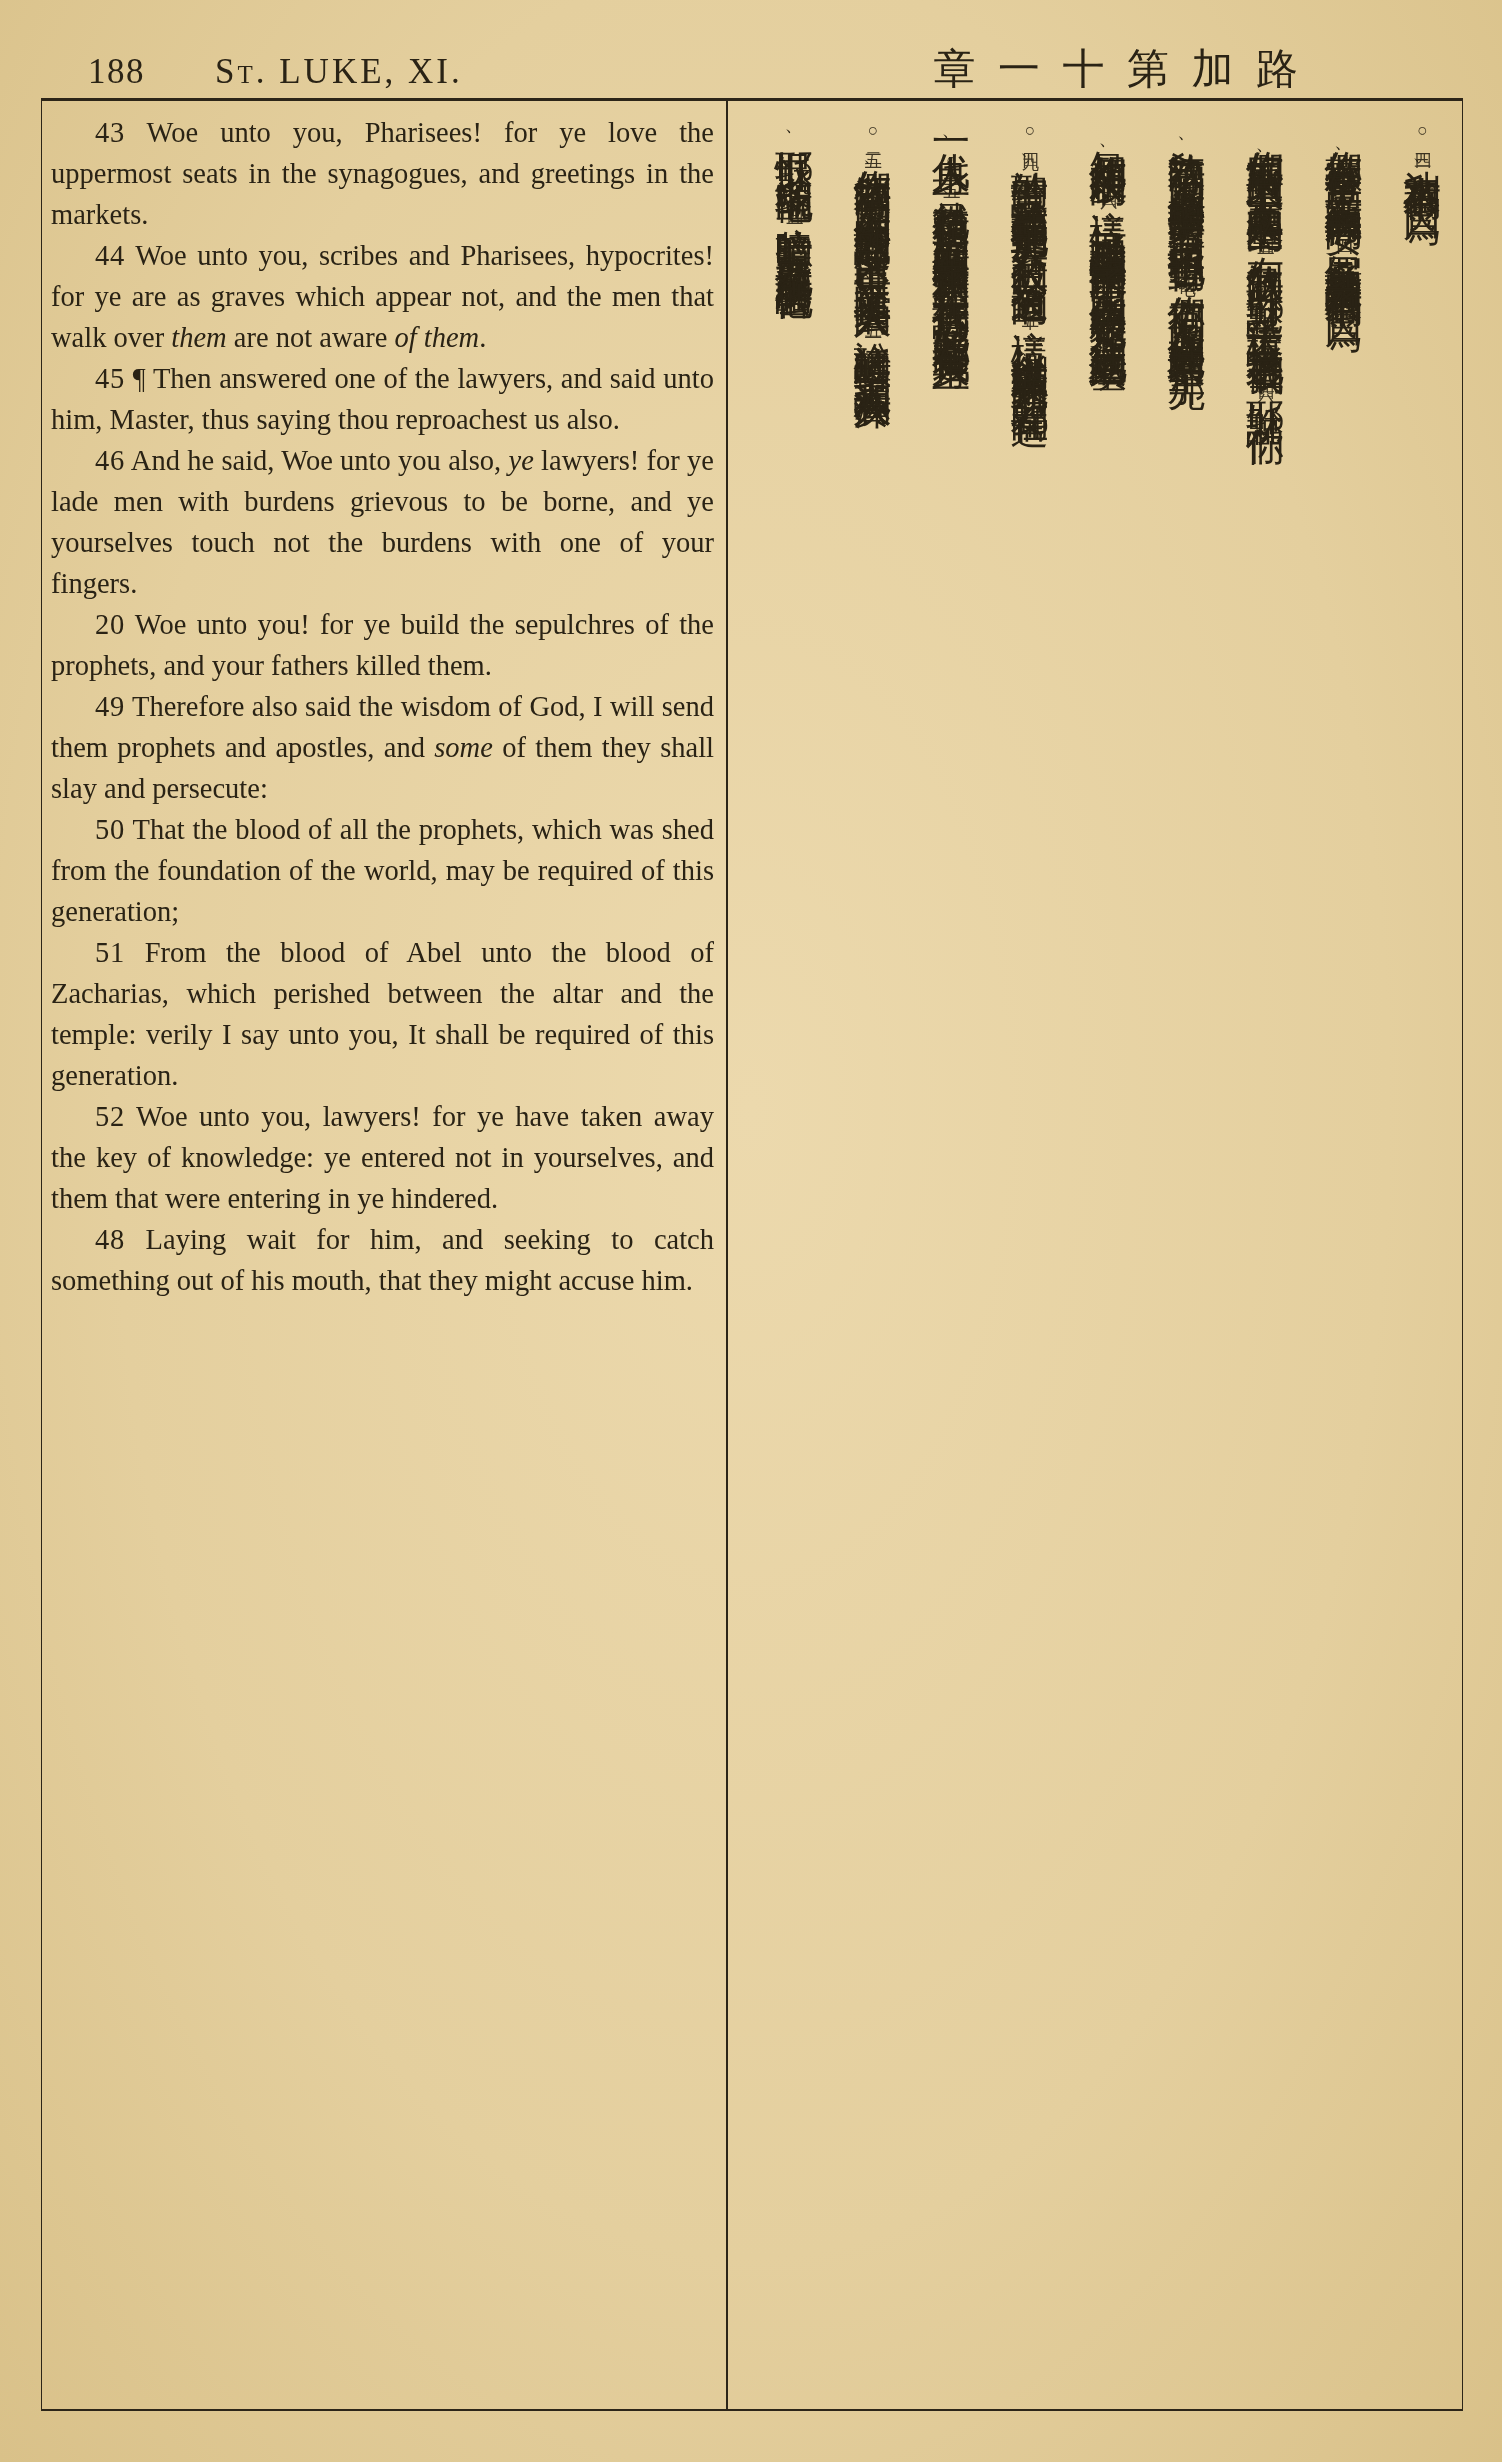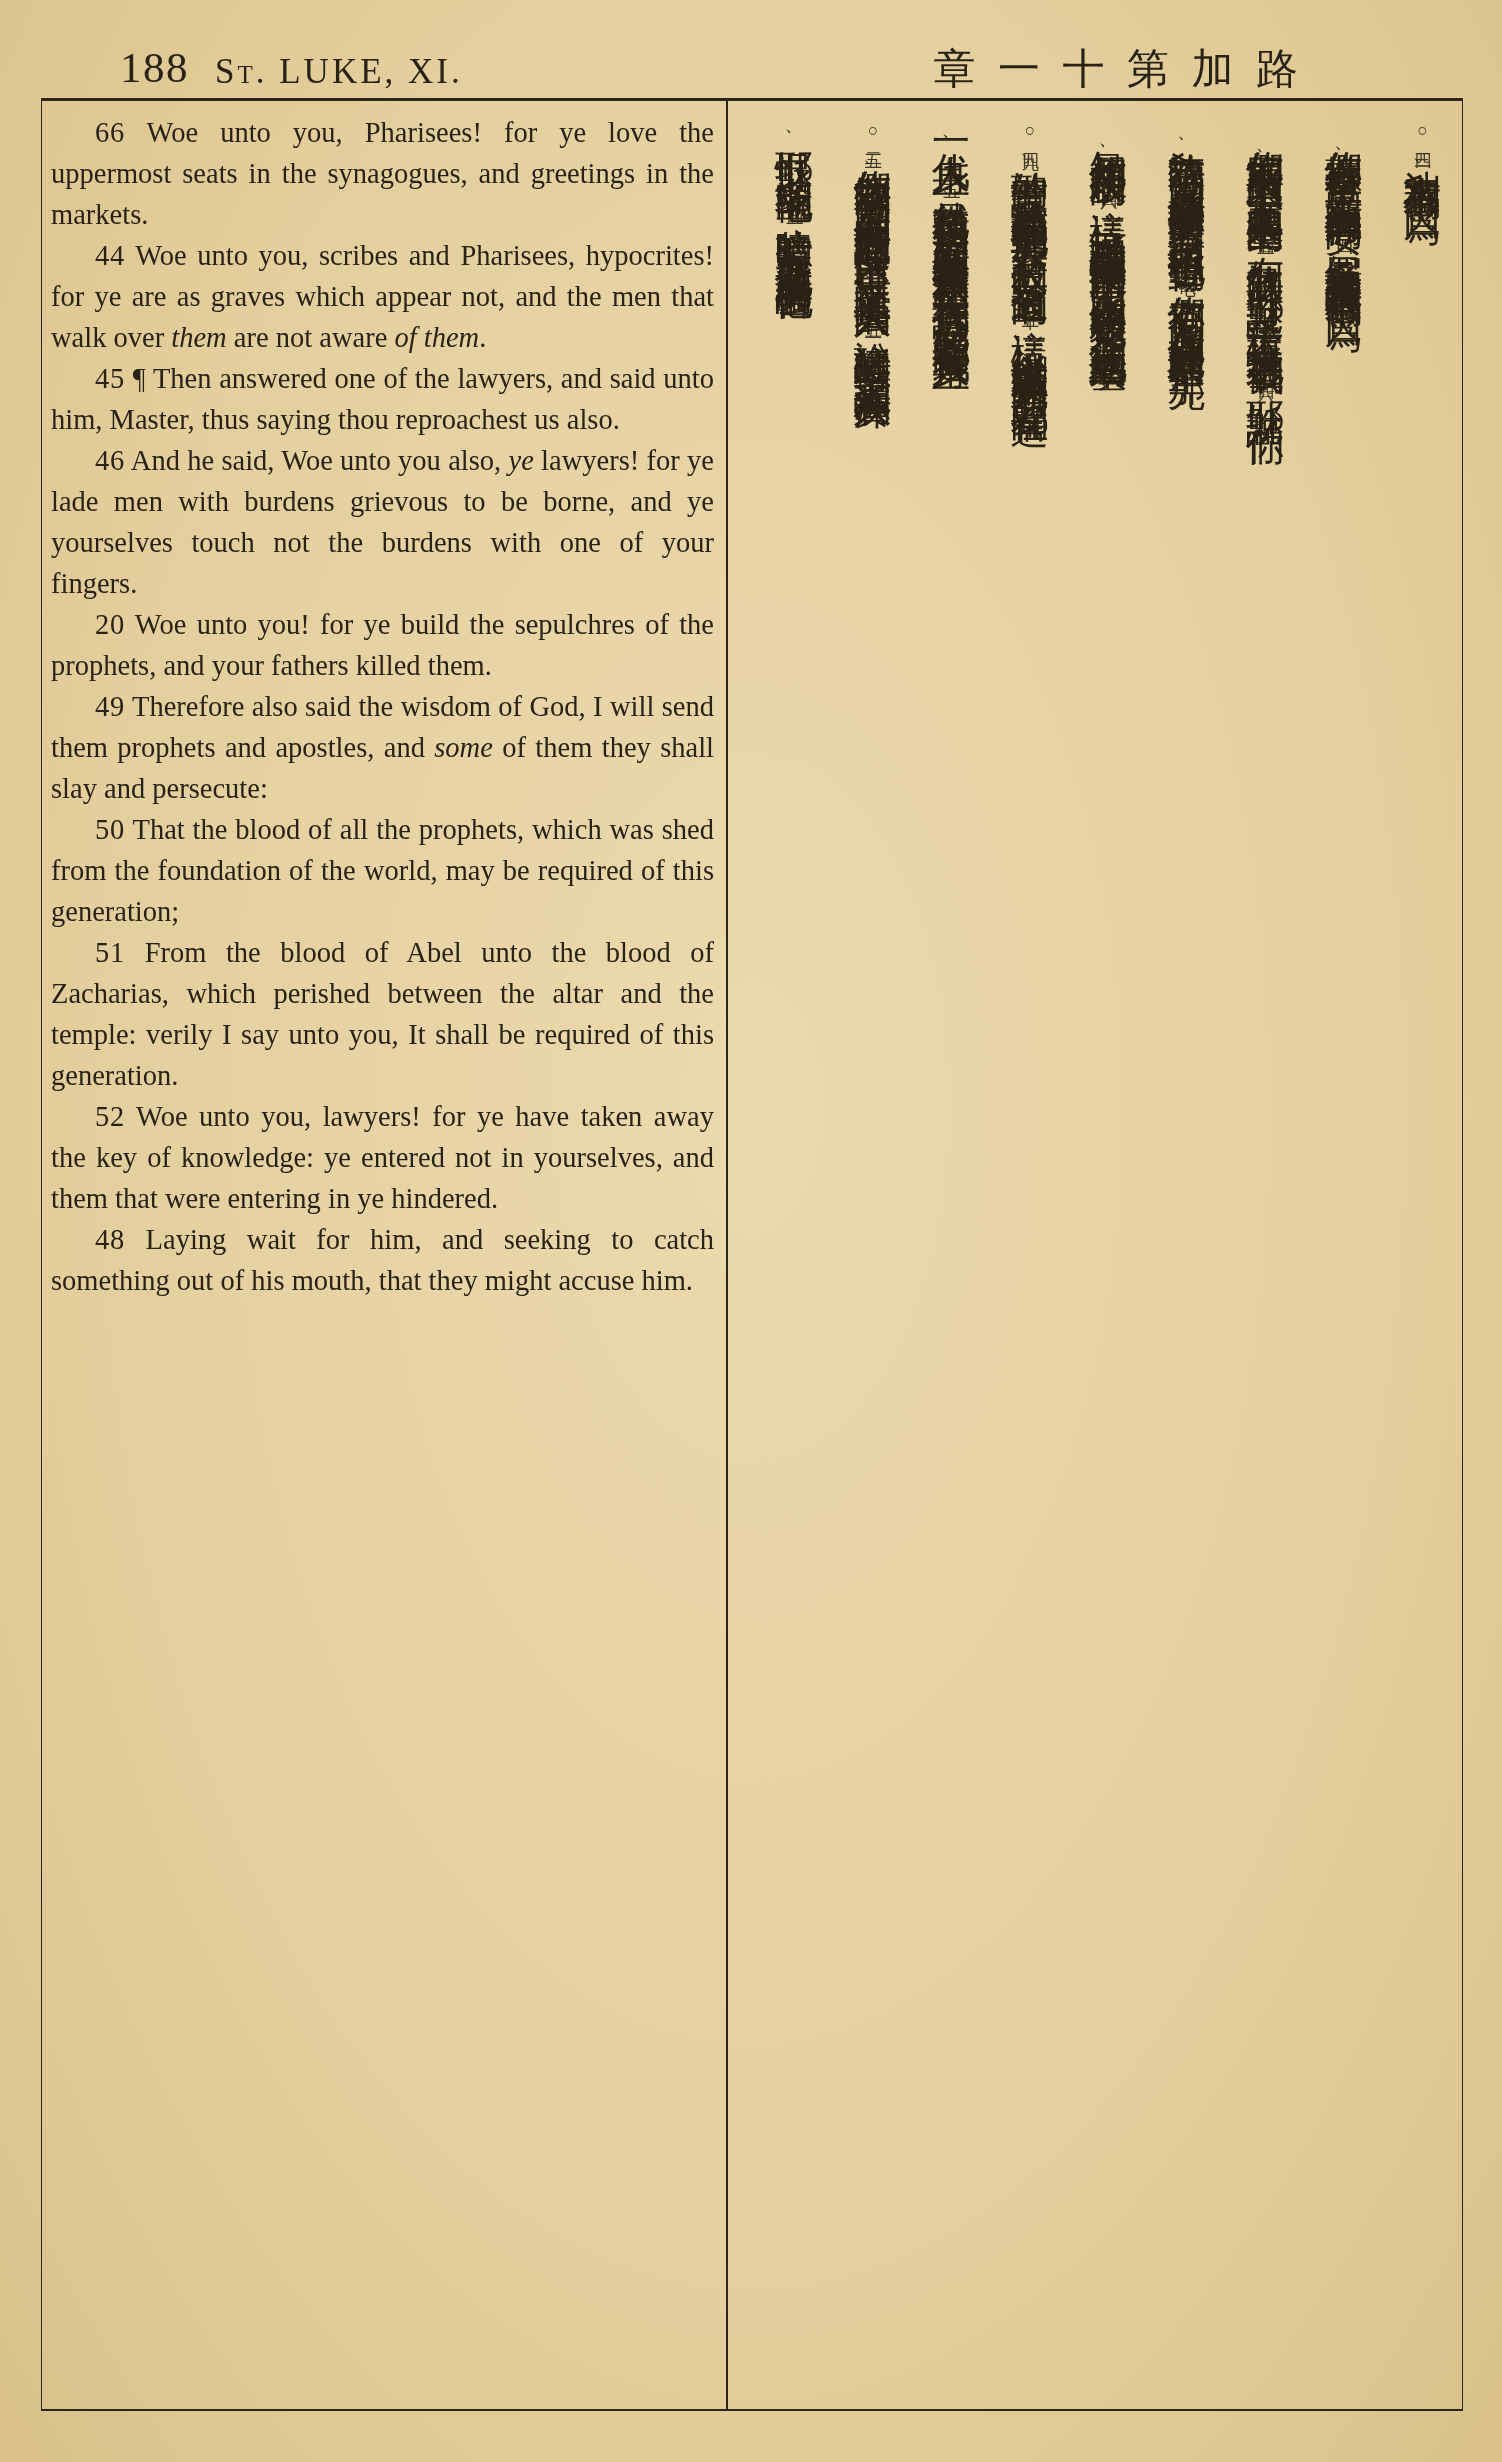--- a/index.html
+++ b/index.html
@@ -13,21 +13,21 @@
   .page {
     position: absolute; inset: 0;
     background: radial-gradient(ellipse at 50% 45%, #ecd9ad 0%, #e4cf9e 60%, #d9c189 100%);
   }
   
   .header {
     position: absolute; left: 41px; right: 39px; top: 44px; height: 54px;
   }
   .pagenum {
     position: absolute; left: 47px; bottom: 6px;
-    font-size: 43px; letter-spacing: 1.5px; margin-left: 32px;
+    font-size: 35px; letter-spacing: 1.5px;
   }
   .title {
     position: absolute; left: 174px; bottom: 6px;
     font-size: 35px; font-variant: small-caps; letter-spacing: 3px;
   }
   .cn-title {
     position: absolute; left: 823px; width: 526px; bottom: 1.5px;
     text-align: center;
     font-size: 42px; font-weight: normal; letter-spacing: 22.5px;
     font-family: "Liberation Serif", serif;
@@ -90,21 +90,21 @@
 <div class="page">
 
   <div class="header">
     <span class="pagenum">188</span>
     <span class="title">St. LUKE, XI.</span>
     <span class="cn-title">章一十第加路</span>
   </div>
 
   <div class="content">
     <div class="english">
-        <p class="verse"><span class="vnum">66</span> Woe unto you, Pharisees! for ye love the uppermost seats in the synagogues, and greetings in the markets.</p>
+        <p class="verse"><span class="vnum">43</span> Woe unto you, Pharisees! for ye love the uppermost seats in the synagogues, and greetings in the markets.</p>
         <p class="verse"><span class="vnum">44</span> Woe unto you, scribes and Pharisees, hypocrites! for ye are as graves which appear not, and the men that walk over <i>them</i> are not aware <i>of them</i>.</p>
         <p class="verse"><span class="vnum">45</span> ¶ Then answered one of the lawyers, and said unto him, Master, thus saying thou reproachest us also.</p>
         <p class="verse"><span class="vnum">46</span> And he said, Woe unto you also, <i>ye</i> lawyers! for ye lade men with burdens grievous to be borne, and ye yourselves touch not the burdens with one of your fingers.</p>
         <p class="verse"><span class="vnum">20</span> Woe unto you! for ye build the sepulchres of the prophets, and your fathers killed them.</p>
         <p class="verse"><span class="vnum">49</span> Therefore also said the wisdom of God, I will send them prophets and apostles, and <i>some</i> of them they shall slay and persecute:</p>
         <p class="verse"><span class="vnum">50</span> That the blood of all the prophets, which was shed from the foundation of the world, may be required of this generation;</p>
         <p class="verse"><span class="vnum">51</span> From the blood of Abel unto the blood of Zacharias, which perished between the altar and the temple: verily I say unto you, It shall be required of this generation.</p>
         <p class="verse"><span class="vnum">52</span> Woe unto you, lawyers! for ye have taken away the key of knowledge: ye entered not in yourselves, and them that were entering in ye hindered.</p>
         <p class="verse"><span class="vnum">48</span> Laying wait for him, and seeking to catch something out of his mouth, that they might accuse him.</p>
       </div>

